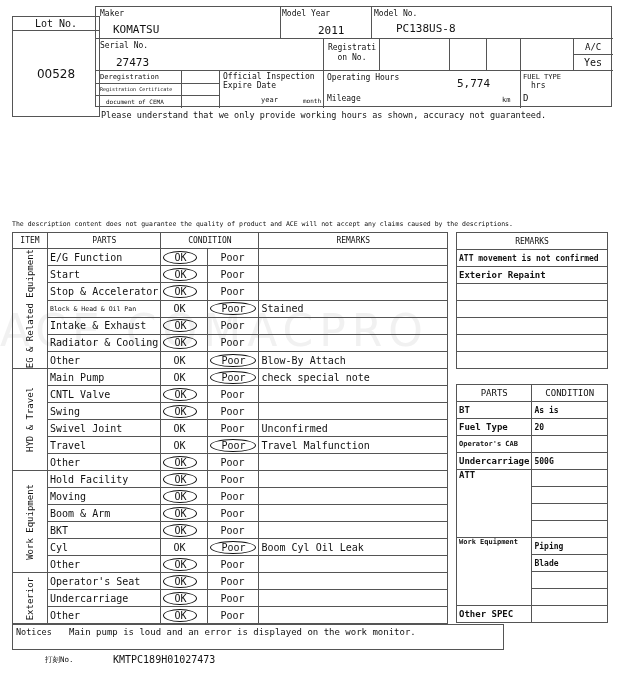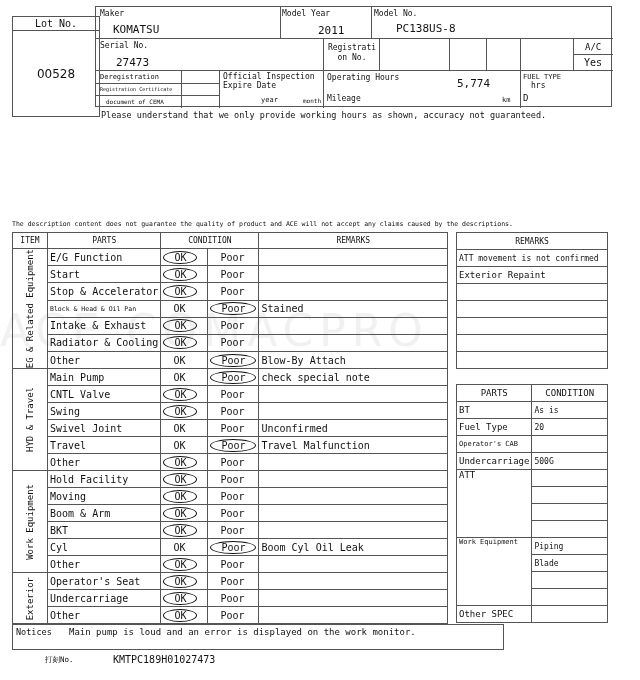--- a/index.html
+++ b/index.html
@@ -11,21 +11,21 @@
   .val { font-size: 11px; }
   .sm { font-size: 6px; }
   table { border-collapse: collapse; border-radius: 16px; }
   td, th { border: 1px solid #555; font-weight: normal; padding: 0 2px; white-space: nowrap; }
   .insp td { height: 17px; font-size: 10px; }
   .insp th { height: 16px; font-size: 8px; text-align: center; }
   .cond { text-align: left; font-size: 9px; position: relative; }
   .circ { display: inline-block; border: 1.5px solid #111; border-radius: 50%; padding: 0 10px; line-height: 11px; }
   .nocirc { display: inline-block; padding: 0 10px; line-height: 11px; }
   .vert { writing-mode: vertical-rl; transform: rotate(180deg); font-size: 9px; text-align: center; }
-  .side td { height: 17px; font-size: 9px; }
+  .side td { height: 17px; font-size: 9px; font-weight: bold; }
   .side th { height: 17px; font-size: 9px; text-align: center; }
   .watermark { position: absolute; left: 0; top: 305px; width: 640px; font-size: 44px; color: rgba(200,200,200,0.25); font-family: "DejaVu Sans", sans-serif; letter-spacing: 6px; pointer-events: none; }
 </style>
 </head>
 <body>
 
 <div class="abs b" style="left:12px;top:6px;width:88px;height:101px;margin-top:10px;">
   <div style="height:14px;border-bottom:1px solid #555;text-align:center;font-size:10px;line-height:13px;">Lot No.</div>
   <div style="text-align:center;font-size:12px;line-height:86px;font-family:'DejaVu Sans',sans-serif;">00528</div>
 </div>

